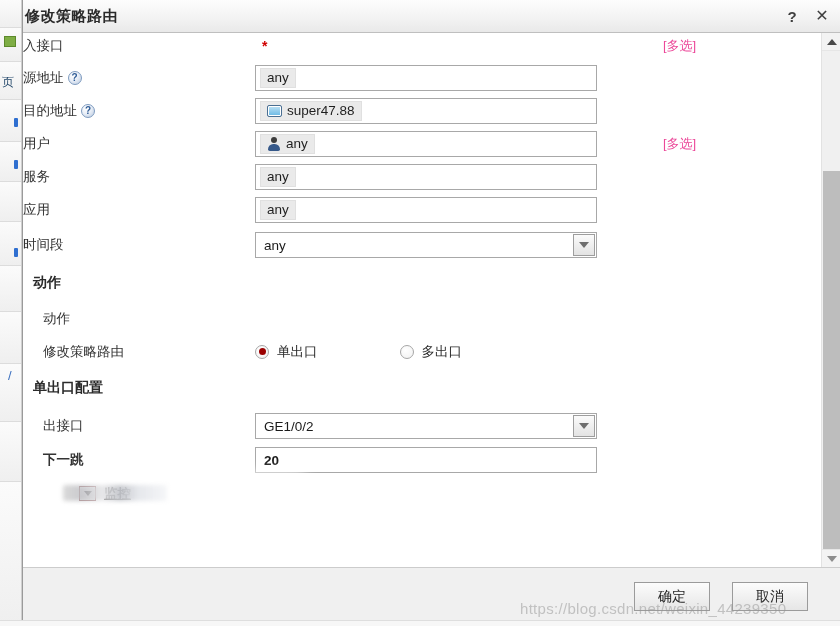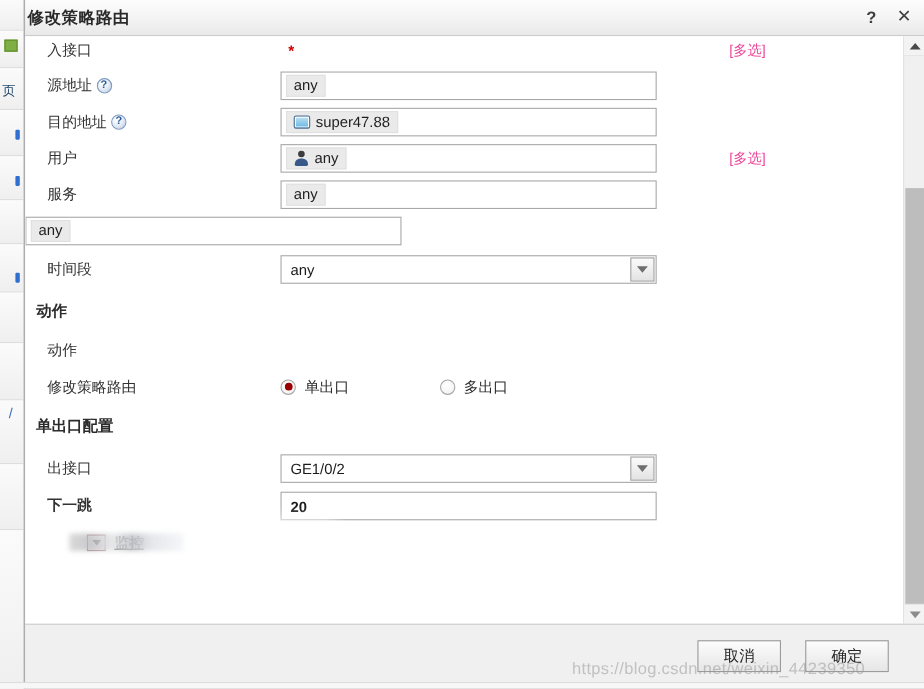--- a/index.html
+++ b/index.html
@@ -140,21 +140,20 @@
 
   
   .row {
     position: relative;
     display: flex;
     align-items: center;
     height: 33px;
   }
   .label {
     width: 232px;
-    padding-left: 20px;
     font-size: 13.5px;
     color: #333333;
     display: flex;
     align-items: center;
     gap: 4px;
     white-space: nowrap;
   }
   .label.indent { padding-left: 20px; }
 
   .help-icon {
@@ -489,20 +488,21 @@
       <div class="row">
         <div class="label">服务</div>
         <div class="field chips">
           <span class="chip">
             <span>any</span>
           </span>
         </div>
       </div>
 
       <div class="row">
+        <div class="label">应用</div>
         <div class="field chips">
           <span class="chip">
             <span>any</span>
           </span>
         </div>
       </div>
 
       <div class="row" style="height:38px;">
         <div class="label">时间段</div>
         <div class="field plain">
@@ -572,19 +572,19 @@
           <span class="sb-arrow up"></span>
         </div>
       <div id="sb-thumb"></div>
       <div class="sb-btn down">
           <span class="sb-arrow down"></span>
         </div>
     </div>
   </div>
 
   <div id="footer">
+    <div class="btn">确定</div>
     <div class="btn">取消</div>
-    <div class="btn">确定</div>
   </div>
 </div>
 
 <div id="watermark">https://blog.csdn.net/weixin_44239350</div>
 <div id="bottom-strip"></div>
 
 </body></html>

